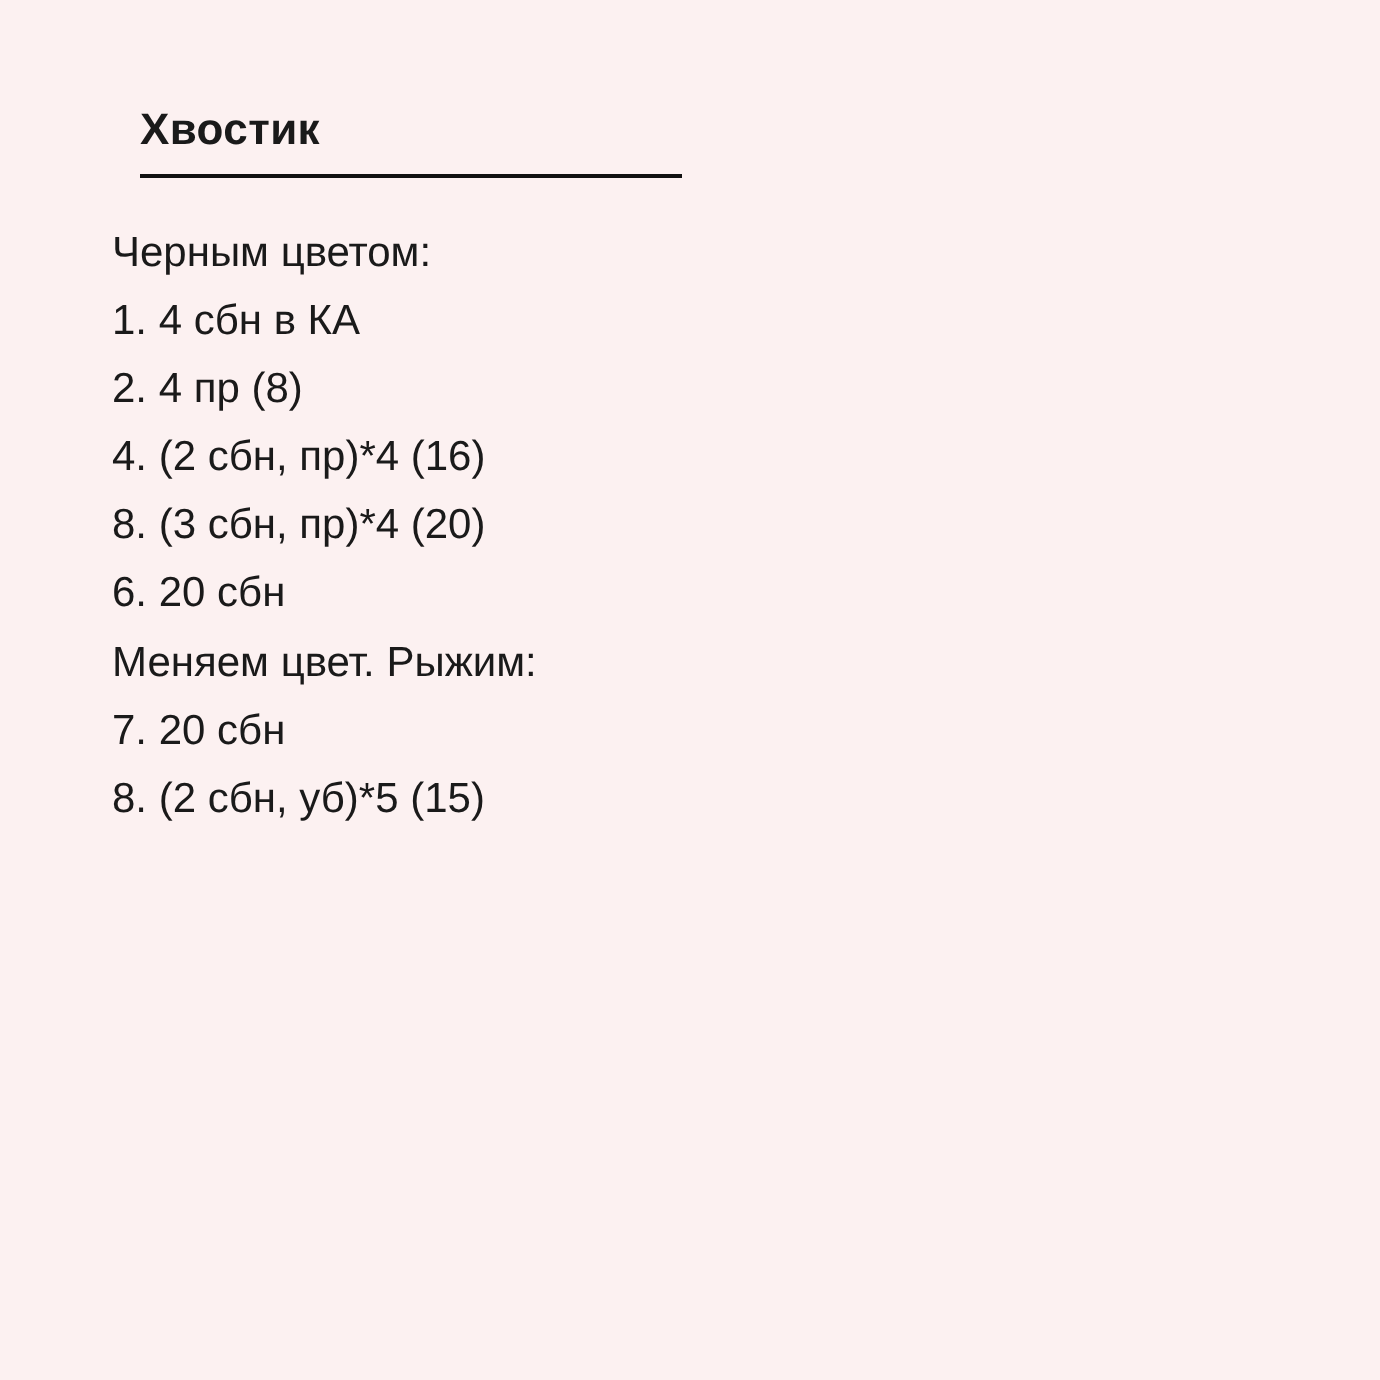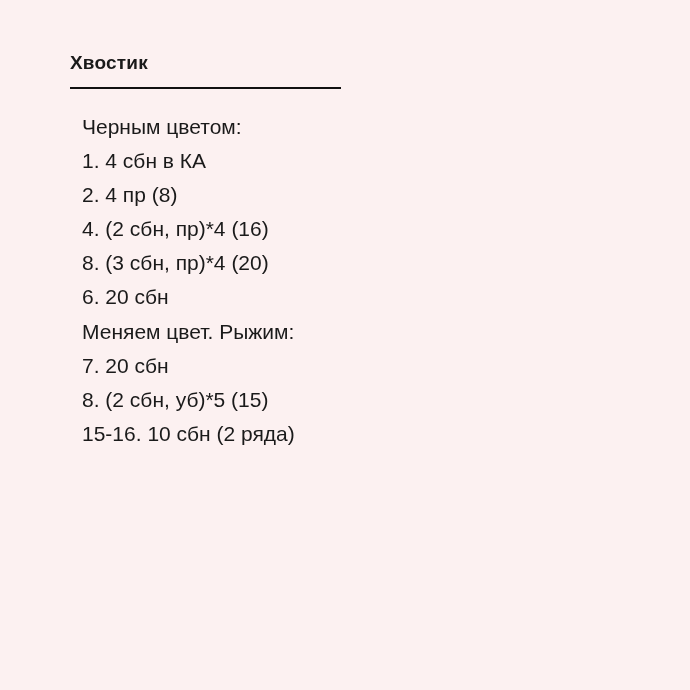--- a/index.html
+++ b/index.html
@@ -3,37 +3,36 @@
 <meta charset="utf-8">
 <style>
   html, body { margin:0; padding:0; }
   body {
     width:690px; height:690px; background:#fcf1f1;
     font-family:"Liberation Sans", "DejaVu Sans", sans-serif; color:#1a1a1a;
     position:relative; overflow:hidden;
   }
   .title {
     position:absolute; left:70px; top:52px;
-    font-size:19px; font-weight:bold; letter-spacing:0.2px;
+    font-size:22px; font-weight:bold; letter-spacing:0.2px;
   }
   .rule {
     position:absolute; left:70px; top:87px; width:271px; height:2px; background:#111;
   }
-  .lines { position:absolute; left:82px; top:112px; }
+  .lines { position:absolute; left:56px; top:112px; }
   .line { font-size:21px; height:34.1px; line-height:30px; white-space:nowrap; }
 </style>
 </head>
 <body>
 
 <div class="title">Хвостик</div>
 <div class="rule"></div>
 <div class="lines">
   <div class="line">Черным цветом:</div>
   <div class="line">1. 4 сбн в КА</div>
   <div class="line">2. 4 пр (8)</div>
   <div class="line">4. (2 сбн, пр)*4 (16)</div>
   <div class="line">8. (3 сбн, пр)*4 (20)</div>
   <div class="line">6. 20 сбн</div>
   <div class="line">Меняем цвет. Рыжим:</div>
   <div class="line">7. 20 сбн</div>
   <div class="line">8. (2 сбн, уб)*5 (15)</div>
-  <div class="line">15-16. 10 сбн (2 ряда)</div>
 </div>
 
 </body></html>

